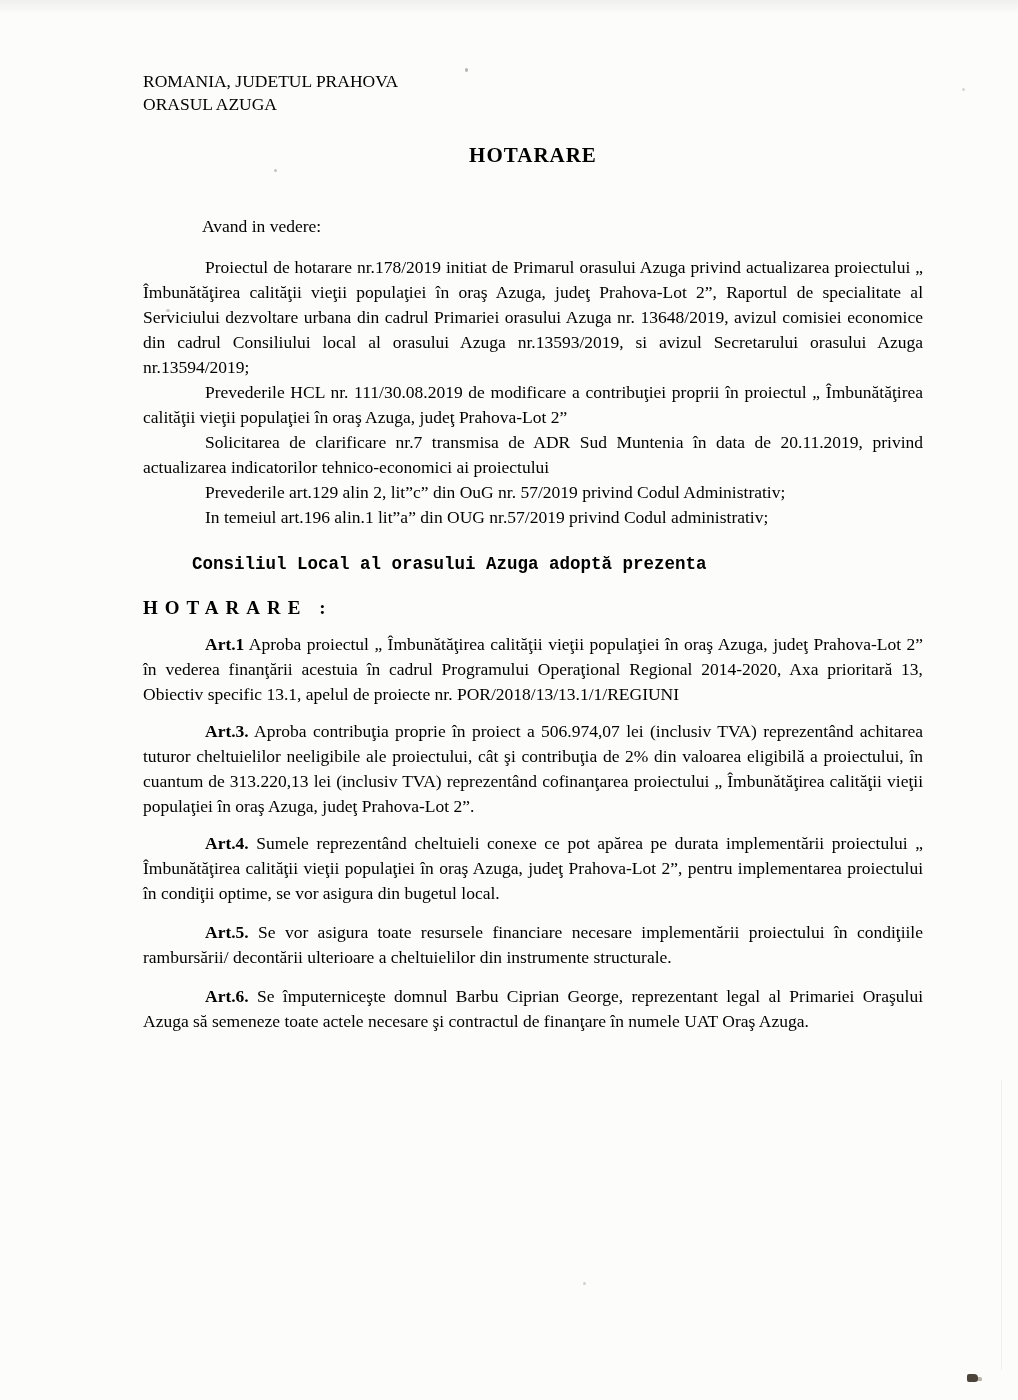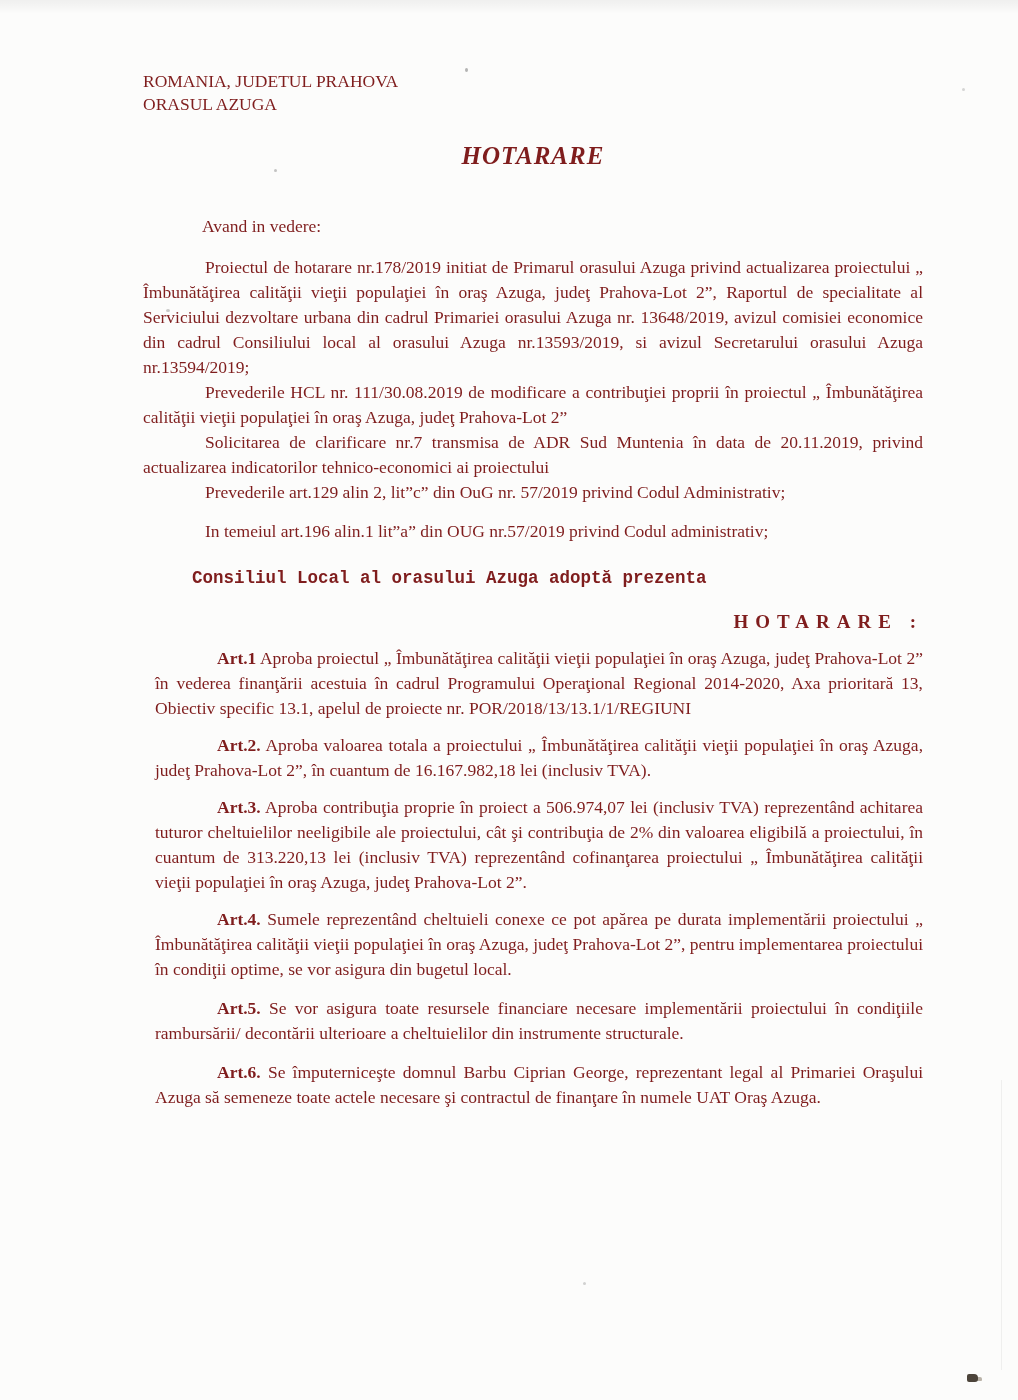--- a/index.html
+++ b/index.html
@@ -8,21 +8,21 @@
     background: #e8e8e8;
   }
   .page {
     position: relative;
     width: 1018px;
     height: 1400px;
     margin: 0 auto;
     background: #fcfcfb;
     overflow: hidden;
     font-family: "Liberation Serif", "DejaVu Serif", serif;
-    color: #7f1d1d;
+    color: #000000;
   }
   .page::before {
     content: "";
     position: absolute;
     top: 0; left: 0; right: 0;
     height: 14px;
     background: linear-gradient(to bottom, rgba(0,0,0,0.05), rgba(0,0,0,0));
     pointer-events: none;
   }
   .content {
@@ -31,53 +31,52 @@
     font-size: 17.5px;
     line-height: 25px;
   }
   .bold { font-weight: bold; }
   .letterhead { line-height: 23px; font-size: 17.5px; }
   .title-block {
     margin-top: 27px;
     text-align: center;
   }
   .doc-title {
-    font-size: 25px;
+    font-size: 21px;
     font-weight: bold;
     letter-spacing: 1px;
     line-height: 25px;
-    font-style: italic;
   }
   .doc-subtitle { line-height: 25px; }
   .preamble-intro {
     margin: 46px 0 16px 0;
     text-indent: 59px;
   }
   p.para {
     margin: 0;
     text-align: justify;
     text-indent: 62px;
   }
-  p.gap-sm { margin-top: 14px; }
+  p.gap-sm { }
   .enactment {
     margin-top: 22px;
     text-indent: 49px;
     font-weight: bold;
     font-family: Liberation Mono, monospace;
   }
   .decision-heading {
     margin-top: 16px;
-    text-align: right;
+    text-align: left;
     font-weight: bold;
     font-size: 19px;
     letter-spacing: 7px;
     line-height: 25px;
   }
   p.article {
-    margin: 12px 0 0 12px;
+    margin: 12px 0 0 0;
     text-align: justify;
     text-indent: 62px;
   }
   p.article.gap { margin-top: 14px; }
   .first-article { margin-top: 16px; }
   
   .speck {
     position: absolute;
     border-radius: 50%;
     pointer-events: none;
@@ -127,21 +126,20 @@
     <p class="para">Prevederile art.129 alin 2, lit”c” din OuG nr. 57/2019 privind Codul Administrativ;</p>
 
     <p class="para gap-sm">In temeiul art.196 alin.1 lit”a” din OUG nr.57/2019 privind Codul administrativ;</p>
 
     <p class="enactment">Consiliul Local al orasului Azuga adoptă prezenta</p>
 
     <div class="decision-heading">HOTARARE :</div>
 
     <p class="article first-article"><span class="bold">Art.1</span><span>  Aproba proiectul „ Îmbunătăţirea calităţii vieţii populaţiei în oraş Azuga, judeţ Prahova-Lot 2”  în vederea finanţării acestuia în cadrul Programului Operaţional Regional 2014-2020, Axa prioritară 13, Obiectiv specific 13.1, apelul de proiecte nr. POR/2018/13/13.1/1/REGIUNI</span></p>
 
-    <p class="article"><span class="bold">Art.2.</span><span> Aproba  valoarea  totala  a proiectului „ Îmbunătăţirea calităţii vieţii populaţiei în oraş Azuga, judeţ Prahova-Lot 2”, în cuantum de  16.167.982,18 lei (inclusiv TVA).</span></p>
 
     <p class="article"><span class="bold">Art.3.</span><span> Aproba contribuţia proprie în proiect a 506.974,07 lei (inclusiv TVA) reprezentând achitarea tuturor cheltuielilor neeligibile ale proiectului, cât şi contribuţia de 2% din valoarea eligibilă a proiectului, în cuantum de 313.220,13 lei (inclusiv TVA)  reprezentând cofinanţarea proiectului „ Îmbunătăţirea calităţii vieţii populaţiei în oraş Azuga, judeţ Prahova-Lot 2”.</span></p>
 
     <p class="article"><span class="bold">Art.4.</span><span> Sumele reprezentând cheltuieli conexe ce pot apărea pe durata implementării proiectului    „ Îmbunătăţirea calităţii vieţii populaţiei în oraş Azuga, judeţ Prahova-Lot 2”, pentru implementarea proiectului în condiţii optime, se vor asigura din bugetul local.</span></p>
 
     <p class="article gap"><span class="bold">Art.5.</span><span> Se vor asigura toate resursele financiare necesare implementării proiectului în condiţiile rambursării/ decontării ulterioare a cheltuielilor din instrumente structurale.</span></p>
 
     <p class="article gap"><span class="bold">Art.6.</span><span>  Se împuterniceşte domnul Barbu Ciprian George, reprezentant legal al  Primariei Oraşului Azuga să semeneze toate actele necesare şi contractul de finanţare în numele UAT Oraş Azuga.</span></p>
 
   </div>

